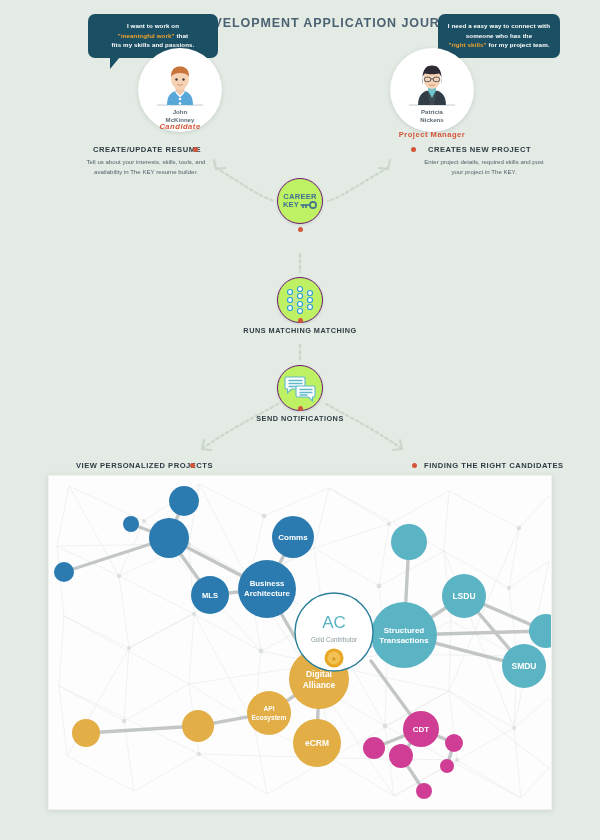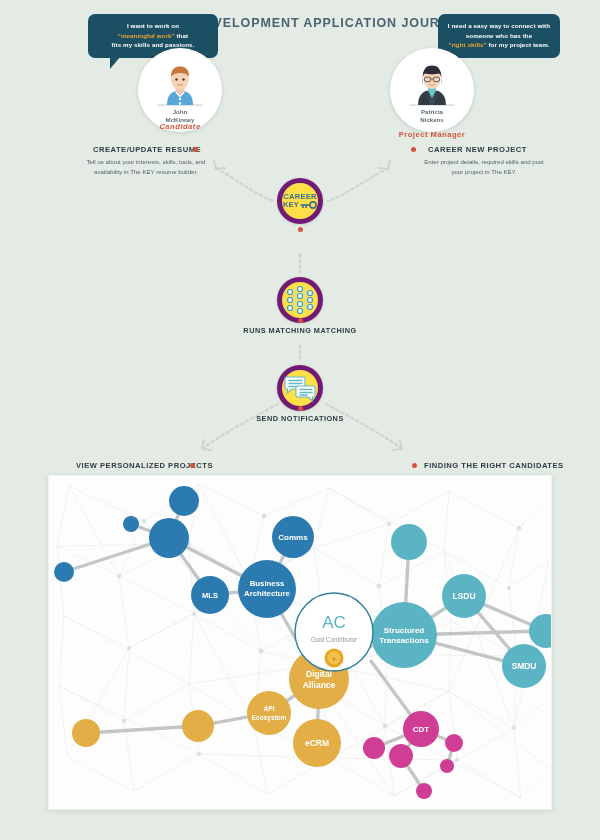--- a/index.html
+++ b/index.html
@@ -99,22 +99,22 @@
   #dot-resume  { left: 193px; top: 147px; }
   #body-resume { left: 86px; top: 157px; }
 
   #head-project { left: 428px; top: 145px; }
   #dot-project  { left: 411px; top: 147px; }
   #body-project { left: 424px; top: 157px; }
 
   
   .node-circle {
     position: absolute; width: 46px; height: 46px;
-    border-radius: 50%; background: #fde047;
-    border: 5px solid #701a75;
+    border-radius: 50%; background: #bef264;
+    border: 1px solid #701a75;
     box-shadow: 0 1px 3px rgba(90,110,100,.20);
     display: flex; align-items: center; justify-content: center;
   }
   #node-key  { left: 277px; top: 178px; }
   #node-algo { left: 277px; top: 277px; }
   #node-note { left: 277px; top: 365px; }
 
   .node-label {
     position: absolute; width: 300px; text-align: center;
     font-size: 7.3px; font-weight: bold; letter-spacing: .5px;
@@ -236,21 +236,21 @@
       <span>Patricia</span><br>
       <span>Nickens</span>
     </div>
   </div>
   <div class="role" id="role-right">Project Manager</div>
 
   <div class="step-head" id="head-resume">CREATE/UPDATE RESUME</div>
   <div class="dot" id="dot-resume"></div>
   <div class="step-body" id="body-resume">Tell us about your interests, skills, tools, and availability in The KEY resume builder.</div>
 
-  <div class="step-head" id="head-project">CAREER NEW PROJECT</div>
+  <div class="step-head" id="head-project">CREATES NEW PROJECT</div>
   <div class="dot" id="dot-project"></div>
   <div class="step-body" id="body-project">Enter project details, required skills and post your project in The KEY.</div>
 
   <svg style="position:absolute;left:0;top:0;width:600px;height:475px;pointer-events:none">
     <path class="dashed-path" d="M216,168 C240,182 258,196 274,201"></path>
     <path class="arrowhead" d="M214,160 L216,169 L225,168"></path>
     <path class="dashed-path" d="M388,168 C362,182 344,196 328,201"></path>
     <path class="arrowhead" d="M390,160 L388,169 L379,168"></path>
 
     <line class="vdots" x1="300" y1="254" x2="300" y2="272"></line>

